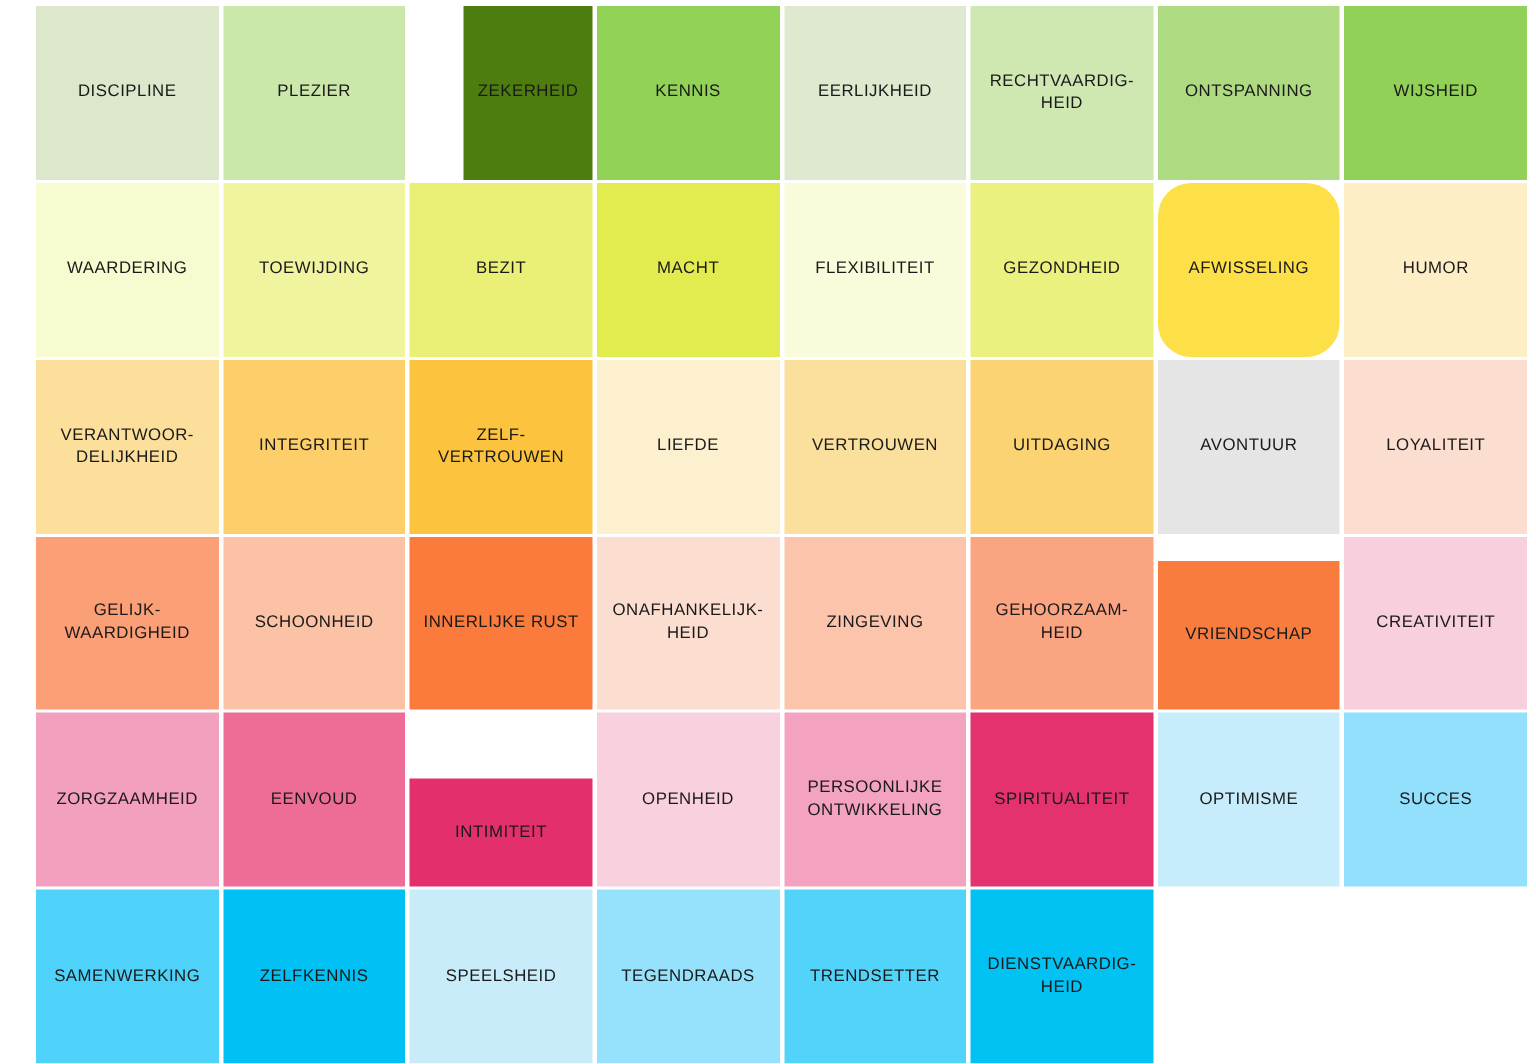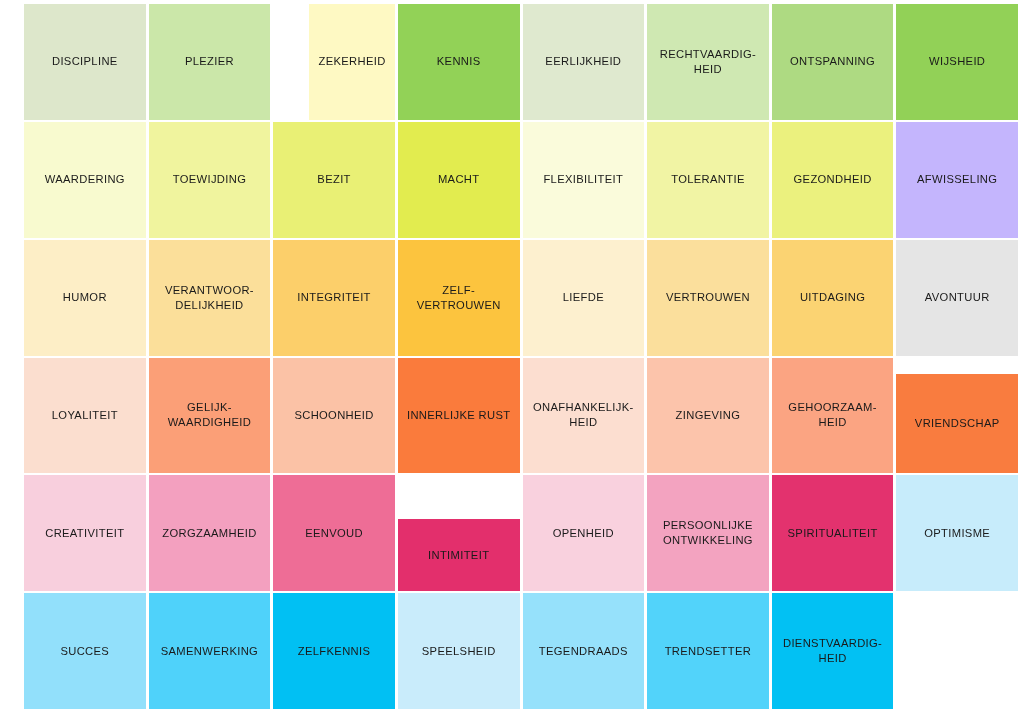--- a/index.html
+++ b/index.html
@@ -50,21 +50,21 @@
 </head>
 <body>
 
 <div id="values-grid" style="background: rgb(255, 255, 255); padding-left: 24px;">
     <div class="value-cell" style="background: rgb(221, 231, 203);">
       <span class="value-label">DISCIPLINE</span>
     </div>
     <div class="value-cell" style="background: rgb(203, 231, 169);">
       <span class="value-label">PLEZIER</span>
     </div>
-    <div class="value-cell" style="background: #fef9c3; margin-left: 36px;">
+    <div class="value-cell" style="background: #4d7c0f; margin-left: 36px;">
       <span class="value-label">ZEKERHEID</span>
     </div>
     <div class="value-cell" style="background: rgb(146, 210, 87);">
       <span class="value-label">KENNIS</span>
     </div>
     <div class="value-cell" style="background: rgb(223, 233, 207);">
       <span class="value-label">EERLIJKHEID</span>
     </div>
     <div class="value-cell" style="background: rgb(207, 232, 178);">
       <span class="value-label">RECHTVAARDIG-
@@ -84,27 +84,24 @@
     </div>
     <div class="value-cell" style="background: rgb(233, 240, 117);">
       <span class="value-label">BEZIT</span>
     </div>
     <div class="value-cell" style="background: rgb(226, 236, 79);">
       <span class="value-label">MACHT</span>
     </div>
     <div class="value-cell" style="background: rgb(250, 251, 219);">
       <span class="value-label">FLEXIBILITEIT</span>
     </div>
-    <div class="value-cell" style="background: rgb(241, 244, 164);">
-      <span class="value-label">TOLERANTIE</span>
-    </div>
     <div class="value-cell" style="background: rgb(235, 241, 126);">
       <span class="value-label">GEZONDHEID</span>
     </div>
-    <div class="value-cell" style="background: #c4b5fd;">
+    <div class="value-cell" style="background: #fde047; border-radius: 22px;">
       <span class="value-label">AFWISSELING</span>
     </div>
     <div class="value-cell" style="background: rgb(253, 238, 198);">
       <span class="value-label">HUMOR</span>
     </div>
     <div class="value-cell" style="background: rgb(251, 223, 154);">
       <span class="value-label">VERANTWOOR-
 DELIJKHEID</span>
     </div>
     <div class="value-cell" style="background: rgb(252, 207, 106);">

